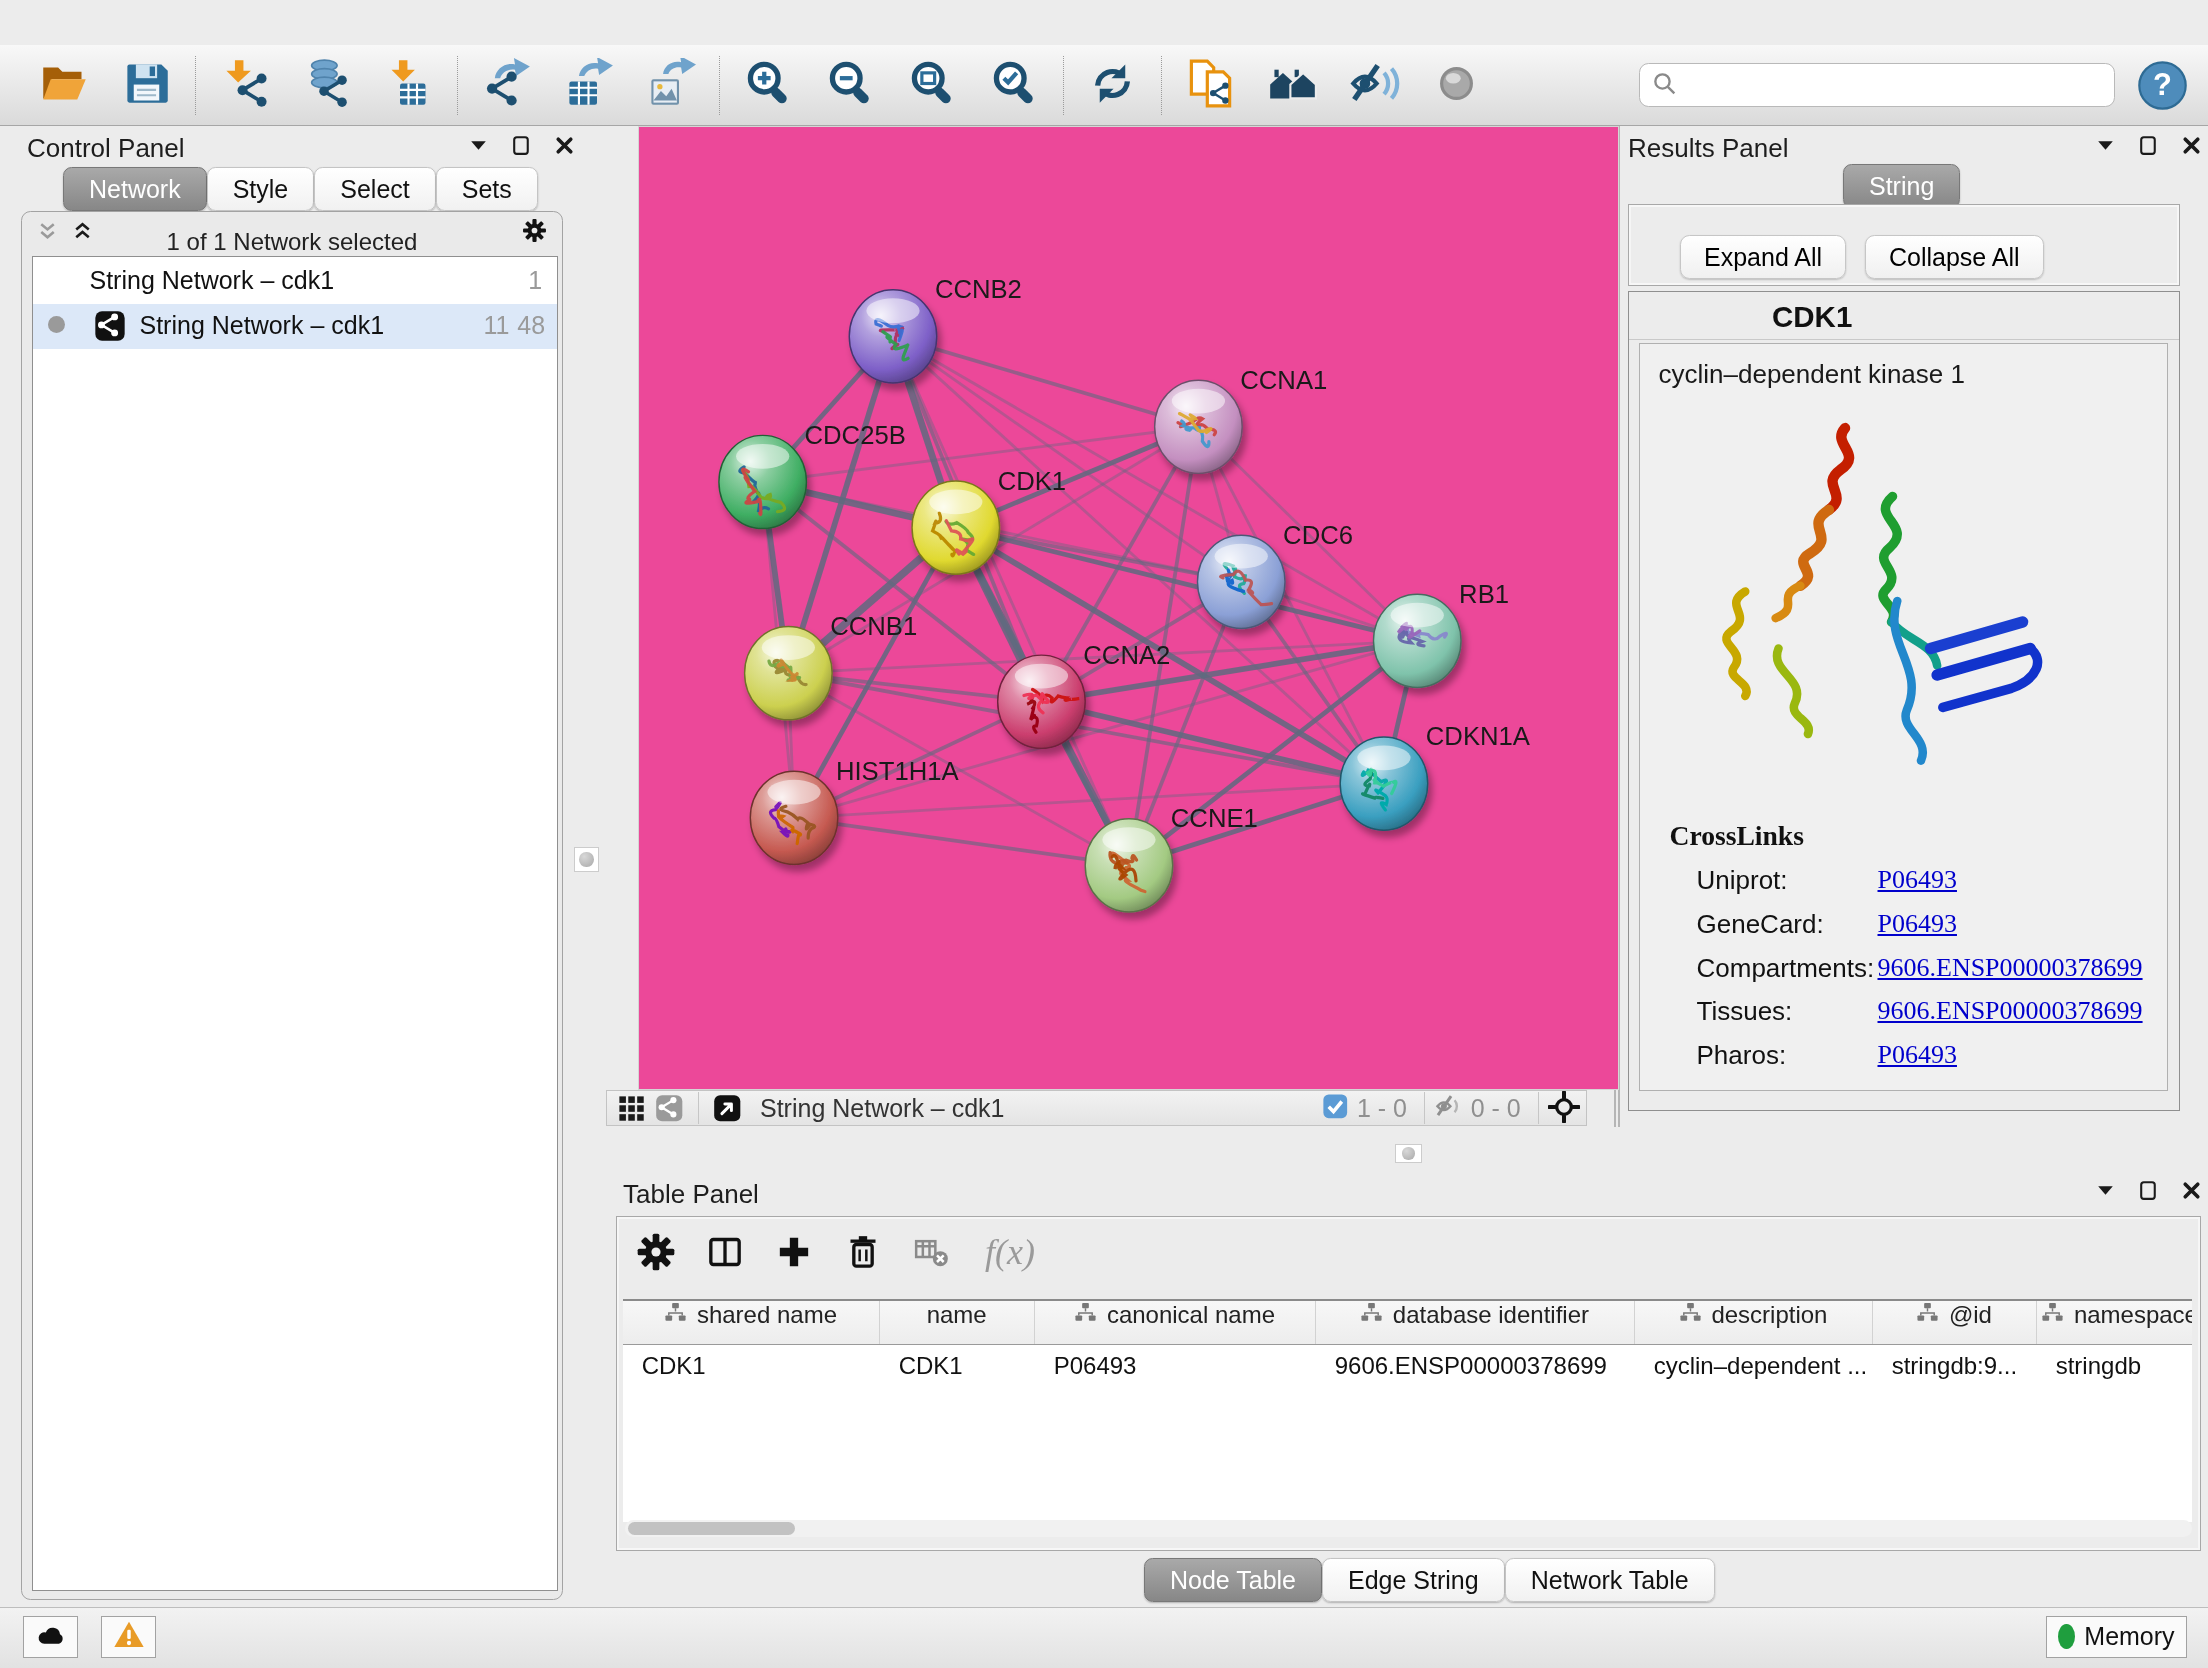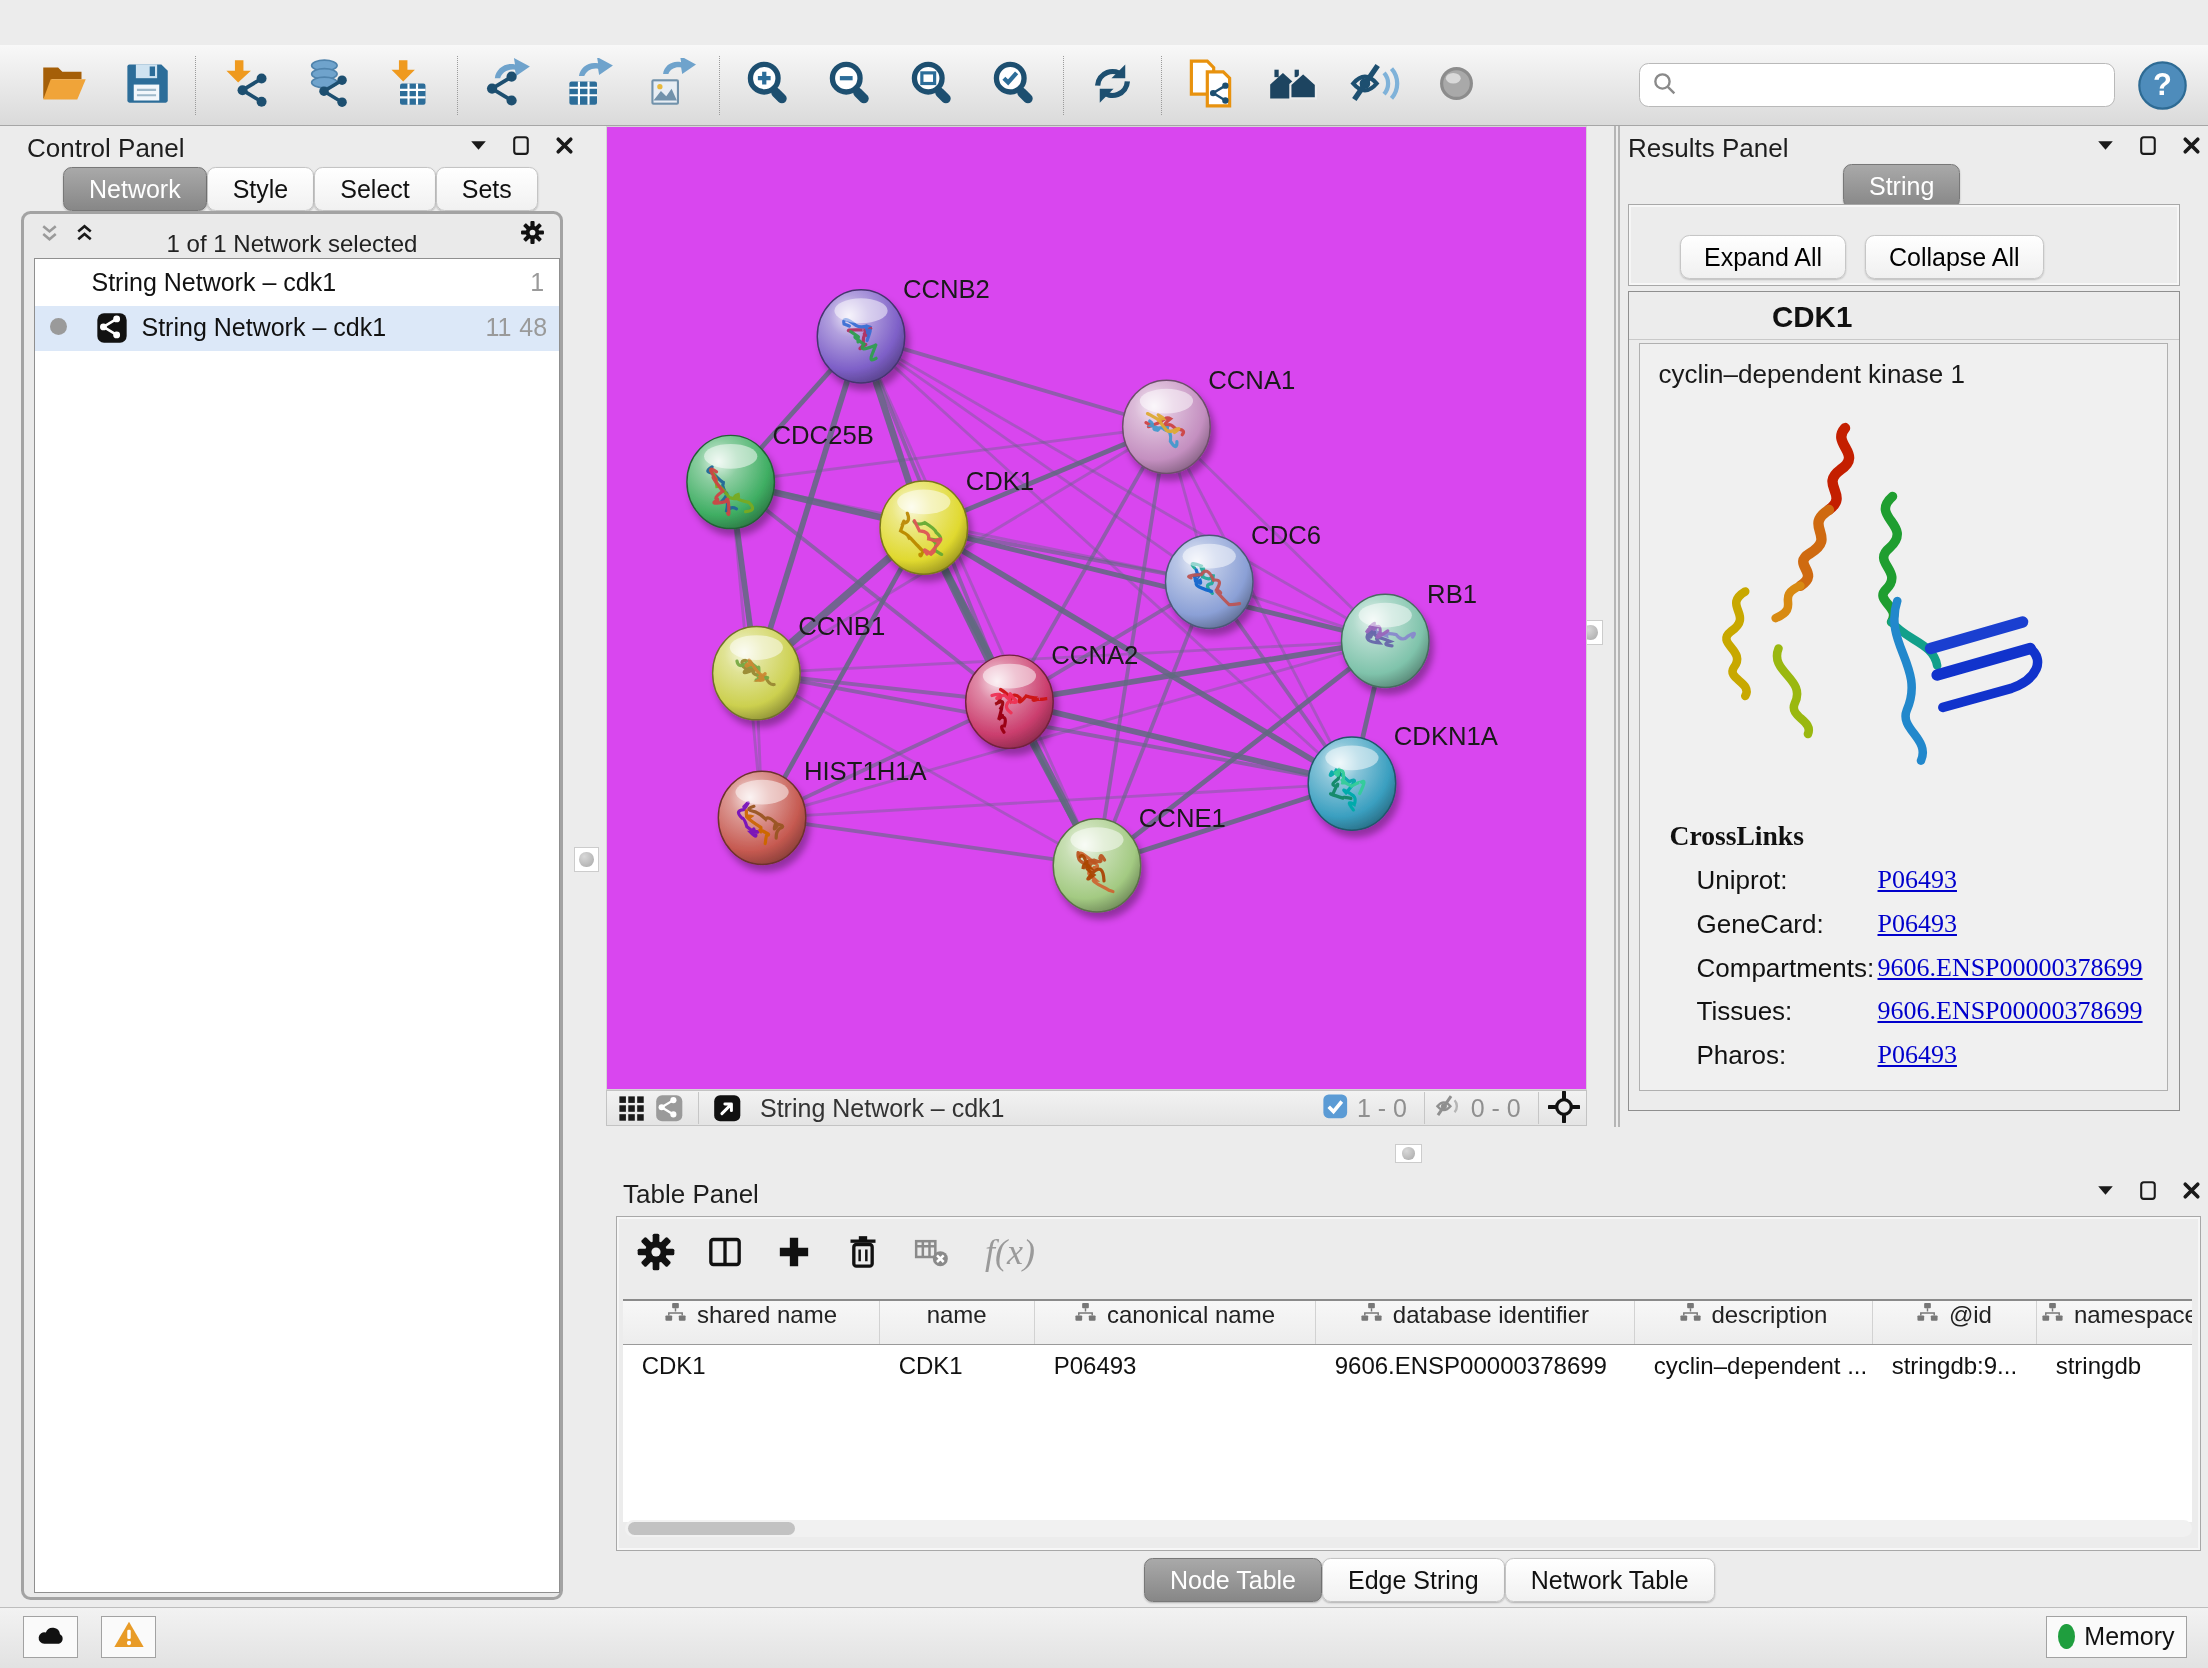--- a/index.html
+++ b/index.html
@@ -27,35 +27,35 @@
   .phead{font-size:26px;color:#1d1d1d;}
   .hicon{background:none;border:none;padding:0;width:32px;height:28.5px;display:inline-flex;align-items:center;justify-content:center;}
   .hicon svg{width:25px;height:25px;}
   .tab{height:44px;padding:0 25px;font-size:25px;background:linear-gradient(#ffffff,#f1f1f1);border:1px solid #c4c4c4;color:#111;border-radius:8.6px;box-shadow:0 1px 1.9px rgba(0,0,0,.25);}
   .tab.sel{background:linear-gradient(#a9a9a9,#878787);color:#fff;border-color:#787878;}
 
   
   .cp-head{left:27px;top:133px;}
   .cp-icons{left:462px;top:131px;display:flex;gap:11.4px;}
   .cp-tabs{left:63px;top:167px;display:flex;}
-  .cp-sub{left:21px;top:211px;width:542px;height:1389px;background:#eaeaea;border:3px solid #a3a3a3;border-radius:9.5px;}
+  .cp-sub{left:21px;top:211px;width:542px;height:1389px;background:#eaeaea;border:1px solid #a3a3a3;border-radius:9.5px;}
   .cp-listrow{position:absolute;left:0;top:5.7px;width:100%;height:38px;}
   .cp-status{position:absolute;left:0;right:0;top:10.5px;text-align:center;font-size:24px;color:#222;}
   .cp-list{position:absolute;left:9.5px;top:44px;width:526px;height:1335px;background:#fff;border:1.9px solid #8f8f8f;}
   .trow{position:absolute;left:0;width:100%;height:45px;font-size:25px;color:#111;}
   .trow .cnt{position:absolute;color:#9a9a9a;}
   .sel-row{background:#dce8f8;}
 
   
   .handle{width:25px;height:25px;background:#fff;border:1px solid #cccccc;display:flex;align-items:center;justify-content:center;}
   .handle i{width:14.3px;height:14.3px;border-radius:50%;background:radial-gradient(circle at 35% 30%,#d8d8d8,#a8a8a8);display:block;}
   .vline{background:#b5b5b5;}
 
   
-  .netcanvas{left:606px;top:126px;width:981px;height:964px;background:#d946ef;border:1px solid #d5d5d5;}
+  .netcanvas{left:638px;top:126px;width:981px;height:964px;background:#ec4899;border:1px solid #d5d5d5;}
   .netbar{left:606px;top:1090px;width:981px;height:36px;background:linear-gradient(#f2f2f2,#e4e4e4);border:1px solid #c3c3c3;display:flex;align-items:center;padding:0 5.7px;}
   .nb-icon{width:38px;height:30px;border:none;background:none;padding:0;display:flex;align-items:center;justify-content:center;}
   .nb-icon svg{width:28.5px;height:28.5px;}
   .nb-sep{width:0;height:32px;border-left:1px solid #c6c6c6;margin:0 9.5px;}
   .nb-title{font-size:25px;color:#333;margin-left:13.3px;}
   .nb-count{font-size:25px;color:#8f8f8f;margin:0 7.6px;}
 
   
   .rp-head{left:1628px;top:133px;}
   .rp-icons{left:2089px;top:131px;display:flex;gap:11.4px;}

